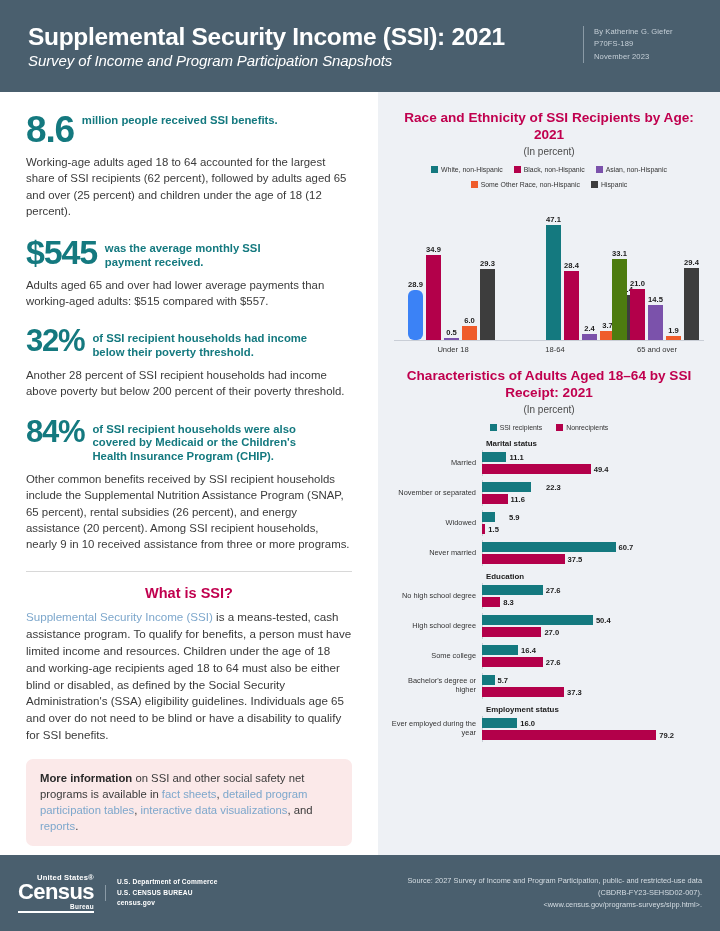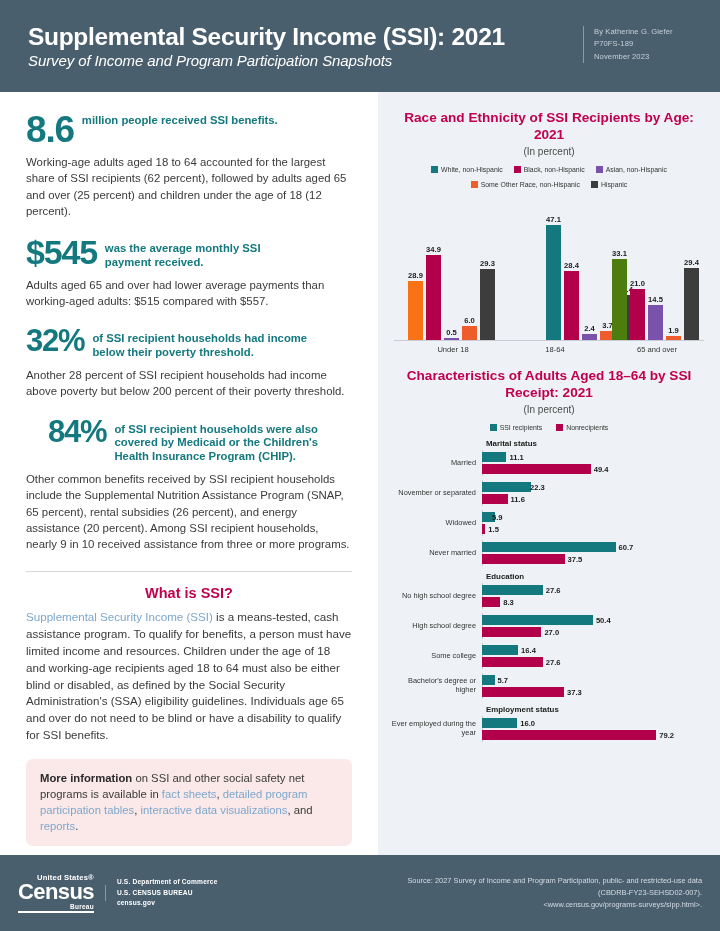--- a/index.html
+++ b/index.html
@@ -42,21 +42,21 @@
 
   
   .stat{display:flex;align-items:flex-start;margin-top:6px;}
   .stat .big{
     color:#14797f;font-weight:bold;line-height:.95;letter-spacing:-1.2px;
     white-space:nowrap;
   }
   .stat .big.s86{font-size:37px;}
   .stat .big.s545{font-size:34px;}
   .stat .big.s39{font-size:31px;}
-  .stat .big.s84{font-size:31px;margin-left:22px;}
+  .stat .big.s84{font-size:31px;}
   .stat .lede{
     color:#14797f;font-size:11.3px;font-weight:bold;line-height:1.22;
     margin-left:8px;padding-top:2px;
   }
   .stat.v-mid .lede{padding-top:6px;}
   p.body-text{
     color:#3a3a3a;font-size:11.4px;line-height:1.43;margin:7px 0 0 0;
   }
 
   .rule{border:0;border-top:1px solid #d8d8d8;margin:19px 0 0 0;}
@@ -231,21 +231,21 @@
           </div>
           <div class="lg">
             <span class="sw" style="background:#3d3d3d"></span>
             <span class="tx">Hispanic</span>
           </div>
         </div>
 
       <div class="c1" id="chart1">
         <div class="axis"></div>
       <div class="group" style="left: 14px; width: 90px;">
-            <div class="bar" style="height: 59px; background: #f97316;">
+            <div class="bar" style="height: 50px; background: #3b82f6; border-radius: 6px;">
               <div class="vl">28.9</div>
             </div>
             <div class="bar" style="height: 85.156px; background: rgb(179, 0, 74);">
               <div class="vl">34.9</div>
             </div>
             <div class="bar" style="height: 2.196px; background: rgb(123, 82, 171);">
               <div class="vl">0.5</div>
             </div>
             <div class="bar" style="height: 14.64px; background: rgb(239, 92, 43);">
               <div class="vl">6.0</div>
@@ -320,34 +320,34 @@
                 <div class="fill" style="width: 108.68px; background: rgb(179, 0, 74);"></div>
                 <div class="vl2" style="left: 108.68px;">49.4</div>
               </div>
             </div>
           </div>
           <div class="row2">
             <div class="rlab">November or separated</div>
             <div class="bars2">
               <div class="b2">
                 <div class="fill" style="width: 49.06px; background: rgb(20, 121, 127);"></div>
-                <div class="vl2" style="left: 45px;">22.3</div>
+                <div class="vl2" style="left: 61px;">22.3</div>
               </div>
               <div class="b2">
                 <div class="fill" style="width: 25.52px; background: rgb(179, 0, 74);"></div>
                 <div class="vl2" style="left: 25.52px;">11.6</div>
               </div>
             </div>
           </div>
           <div class="row2">
             <div class="rlab">Widowed</div>
             <div class="bars2">
               <div class="b2">
                 <div class="fill" style="width: 12.98px; background: rgb(20, 121, 127);"></div>
-                <div class="vl2" style="left: 7px;">5.9</div>
+                <div class="vl2" style="left: 24px;">5.9</div>
               </div>
               <div class="b2">
                 <div class="fill" style="width: 3.3px; background: rgb(179, 0, 74);"></div>
                 <div class="vl2" style="left: 3.3px;">1.5</div>
               </div>
             </div>
           </div>
           <div class="row2">
             <div class="rlab">Never married</div>
             <div class="bars2">

